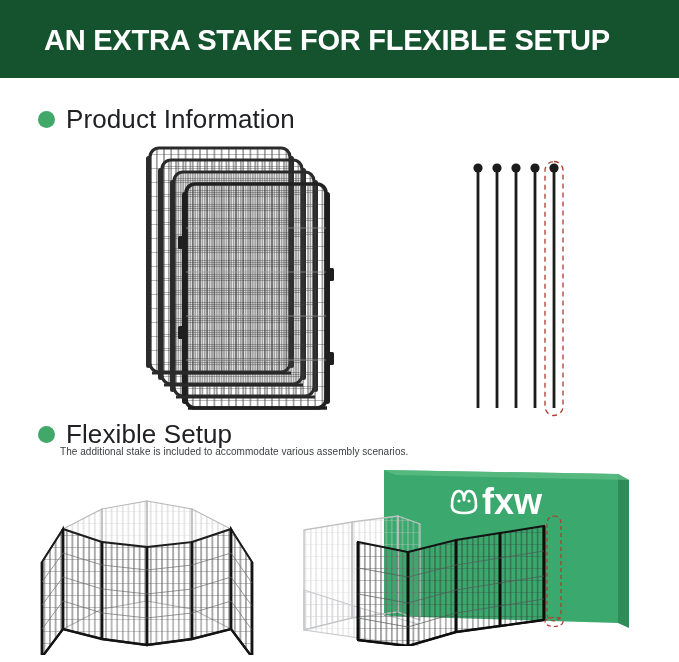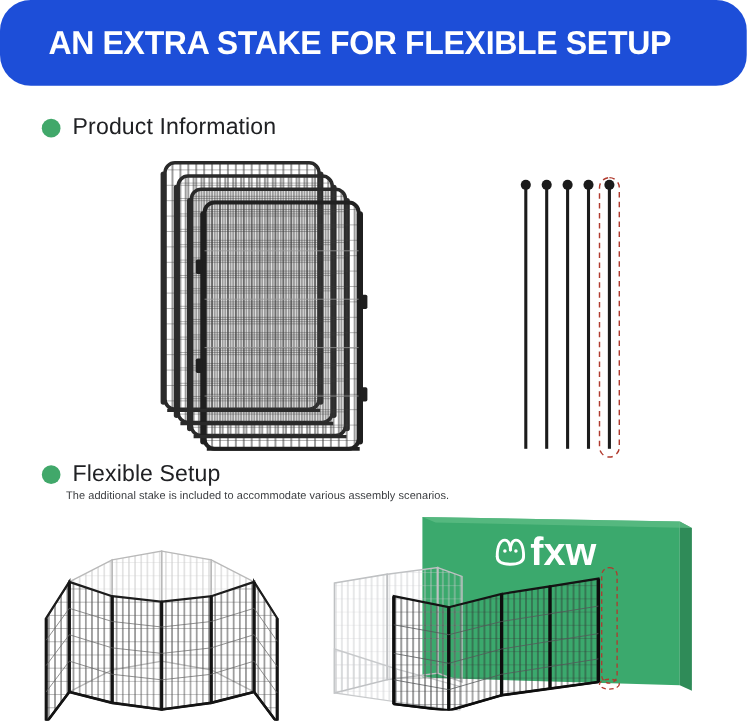--- a/index.html
+++ b/index.html
@@ -20,23 +20,22 @@
     overflow: hidden;
   }
 
   
   .header-band {
     position: absolute;
     left: 0;
     top: 0;
     width: 679px;
     height: 78px;
-    background: #1d4ed8;
+    background: #14532d;
     box-sizing: border-box;
-    border-radius: 28px;
   }
   .header-title {
     position: absolute;
     left: 44px;
     top: 23px;
     font-family: "Liberation Sans", sans-serif;
     font-size: 30px;
     font-weight: bold;
     letter-spacing: -0.3px;
     color: #ffffff;
@@ -54,21 +53,21 @@
   }
   .bullet-dot {
     width: 17px;
     height: 17px;
     border-radius: 50%;
     background: #41a86a;
     flex: none;
   }
   .section-title {
     font-family: "Liberation Sans", sans-serif;
-    font-size: 21px;
+    font-size: 26px;
     font-weight: normal;
     color: #202124;
     letter-spacing: 0.1px;
     white-space: nowrap;
   }
   .section-sub {
     position: absolute;
     font-family: "Liberation Sans", sans-serif;
     font-size: 10px;
     color: #3b3d40;

